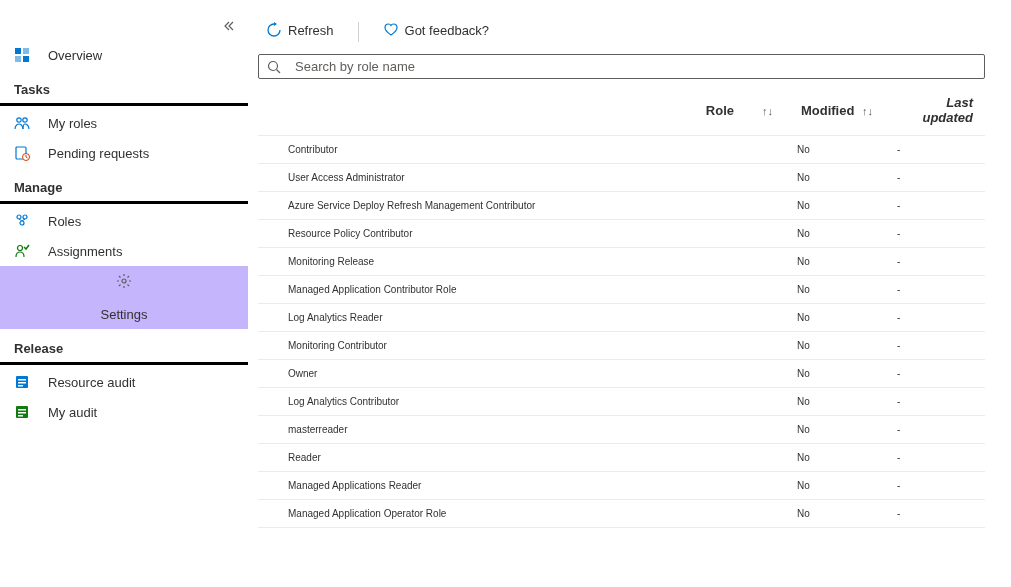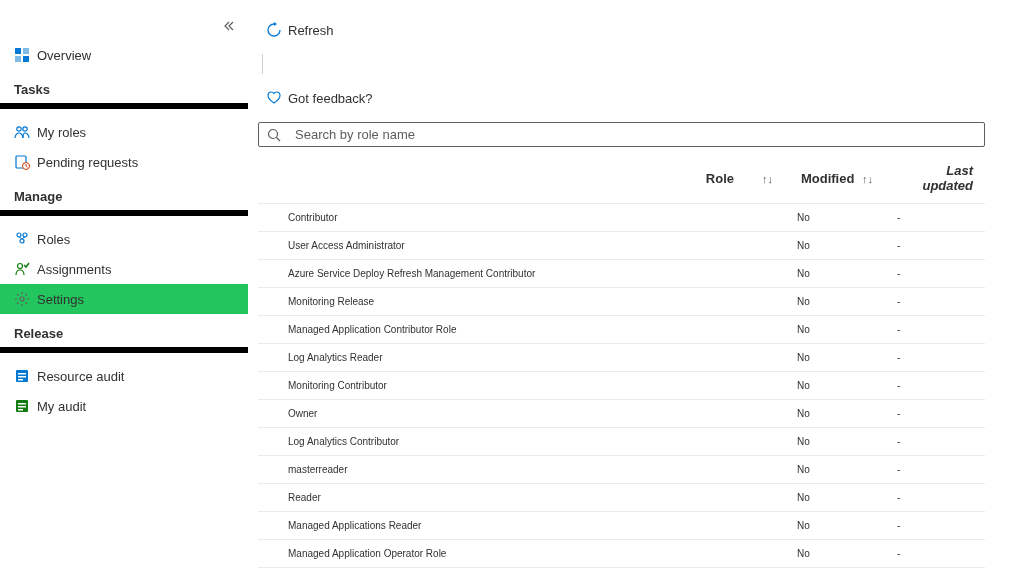--- a/index.html
+++ b/index.html
@@ -28,52 +28,51 @@
       font-size: 12px;
     }
     .nav-section {
       padding: 0 0 4px 0;
     }
     .nav-header {
       font-size: 13px;
       font-weight: 600;
       color: #323130;
       padding: 8px 14px 6px 14px;
-      border-bottom: 6px solid #000000;
-      margin-bottom: 8px;
+      border-bottom: 3px solid #000000;
+      margin-bottom: 2px;
     }
     .nav-item {
       display: flex;
       align-items: center;
       padding: 7px 14px;
       cursor: pointer;
-      gap: 7px;
-    }
-    .nav-item.selected { background: #22c55e; }
+      gap: 18px;
+    }
+    .nav-item.selected { background: #c4b5fd; flex-direction: column; }
     .nav-icon {
       width: 16px;
       height: 16px;
       display: inline-flex;
       align-items: center;
       justify-content: center;
       flex-shrink: 0;
     }
     .nav-label { font-size: 13px; color: #323130; }
     .main {
       flex: 1;
       display: flex;
       flex-direction: column;
       padding: 18px 26px 0 10px;
     }
     .toolbar {
       display: flex;
-      align-items: flex-start;
+      align-items: flex-end;
       gap: 12px;
       padding-bottom: 12px;
-      flex-direction: column;
     }
     .tool-btn {
       display: inline-flex;
       align-items: center;
       gap: 6px;
       padding: 4px 8px;
       cursor: pointer;
       color: #323130;
       font-size: 13px;
       border: none;
@@ -303,20 +302,25 @@
           <td class="role-cell" colspan="2">User Access Administrator</td>
           <td>No</td>
           <td>-</td>
         </tr>
         <tr>
           <td class="role-cell" colspan="2">Azure Service Deploy Refresh Management Contributor</td>
           <td>No</td>
           <td>-</td>
         </tr>
         <tr>
+          <td class="role-cell" colspan="2">Resource Policy Contributor</td>
+          <td>No</td>
+          <td>-</td>
+        </tr>
+        <tr>
           <td class="role-cell" colspan="2">Monitoring Release</td>
           <td>No</td>
           <td>-</td>
         </tr>
         <tr>
           <td class="role-cell" colspan="2">Managed Application Contributor Role</td>
           <td>No</td>
           <td>-</td>
         </tr>
         <tr>

